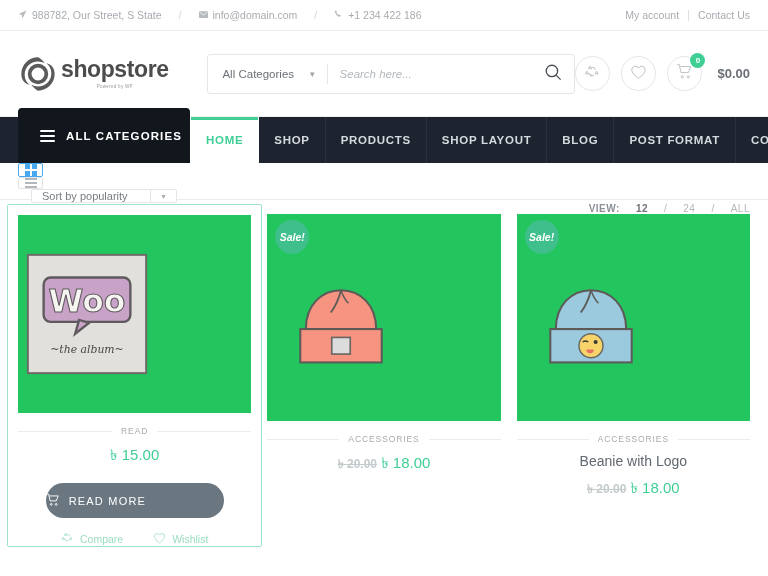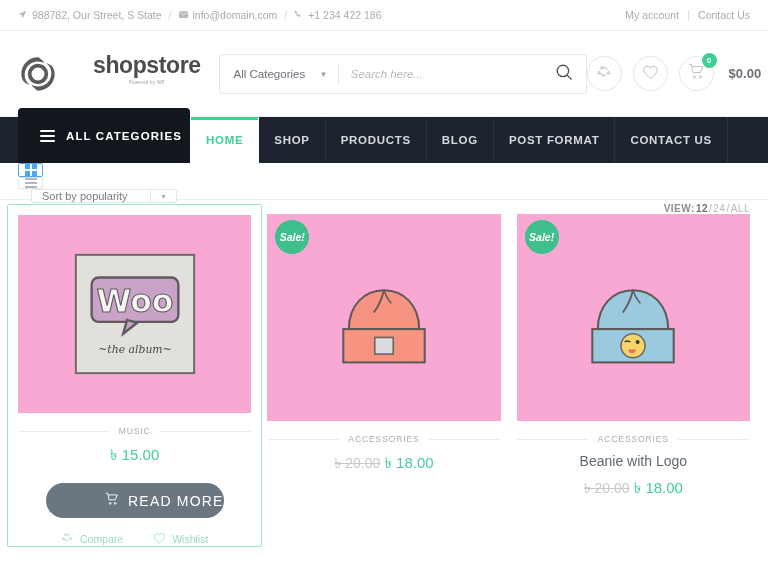--- a/index.html
+++ b/index.html
@@ -13,36 +13,36 @@
 
   
   .topbar {
     height: 31px;
     border-bottom: 1px solid #eeeeee;
     display: flex; align-items: center;
     padding: 0 18px;
     font-size: 10.5px;
     color: #a8acb1;
   }
-  .topbar-left { display: flex; align-items: center; gap: 7px; flex: 1; }
+  .topbar-left { display: flex; align-items: center; gap: 17px; flex: 1; }
   .topbar-right { display: flex; align-items: center; gap: 9px; }
   .tb-item { display: flex; align-items: center; gap: 5px; white-space: nowrap; }
   .tb-sep { color: #d2d5d8; }
   .tb-link { color: #a8acb1; text-decoration: none; white-space: nowrap; }
   .tb-ico { display: inline-block; line-height: 1; font-size: 10px; color: #b6babe; }
   .tb-divider { width: 1px; height: 11px; background: #dddfe1; }
 
   
   .header {
     height: 86px;
     display: flex; align-items: center;
     padding: 0 18px;
     border-bottom: 1px solid #f0f0f0;
   }
-  .logo-wrap { display: flex; align-items: flex-start; width: 190px; gap: 32px; }
+  .logo-wrap { display: flex; align-items: center; width: 190px; }
   .logo-mark {
     width: 40px; height: 40px; flex: 0 0 40px;
     position: relative; margin-right: 2px;
   }
   .logo-text-wrap { display: flex; flex-direction: column; margin-left: 1px; }
   .logo-text {
     font-size: 23px; font-weight: 700; color: #4c4c4c;
     letter-spacing: -0.4px; line-height: 1;
   }
   .logo-tag {
@@ -165,21 +165,21 @@
   .sortbox .label { flex: 1; font-size: 11px; color: #787d83; padding-left: 10px; }
   .sortbox .arrowbox {
     width: 26px; height: 100%;
     border-left: 1px solid #e4e6e8;
     display: flex; align-items: center; justify-content: center;
     font-size: 8px; color: #a9adb1;
   }
   .view-opts {
     margin-left: auto; font-size: 10px;
     color: #b4b8bc; letter-spacing: 0.5px;
-    display: flex; align-items: center; gap: 1px;
+    display: flex; align-items: center; gap: 16px;
   }
   .view-opts .vlabel { font-weight: 700; color: #8b9096; }
   .view-opts a { color: #b4b8bc; text-decoration: none; cursor: pointer; }
   .view-opts a.cur { font-weight: 700; color: #6e737a; }
 
   
   .grid {
     display: grid;
     grid-template-columns: repeat(3, 1fr);
     gap: 16px;
@@ -187,22 +187,22 @@
   }
   .card { position: relative; background: #fff; }
   .card.featured {
     border: 1px solid #9fe3c6;
     border-radius: 2px;
     padding: 10px 10px 0 10px;
     margin: -10px -11px 0 -11px;
   }
   .thumb {
     width: 100%; height: 207px;
-    background: #f9a8d4;
-    display: flex; align-items: center; justify-content: center;
+    background: #22c55e;
+    display: flex; align-items: center; 
     overflow: hidden; position: relative;
   }
   .sale-badge {
     position: absolute; left: 8px; top: 6px;
     width: 34px; height: 34px; border-radius: 50%;
     background: #3fbf8b; color: #fff;
     font-size: 10.5px; font-style: italic; font-weight: 700;
     display: flex; align-items: center; justify-content: center;
     z-index: 3;
   }
@@ -219,32 +219,32 @@
   }
   .p-title {
     text-align: center; font-size: 14px;
     color: #606870; margin-top: 9px;
   }
   .p-price {
     text-align: center; margin-top: 7px;
     font-size: 15px; color: #3fcf95; font-weight: 400;
   }
   .p-price .old {
-    color: #c5cacd; font-size: 14px;
+    color: #c5cacd; font-size: 12px;
     text-decoration: line-through; 
-    font-weight: 400;
+    font-weight: 700;
   }
   .p-price .cur { font-weight: 400; margin-top: 35px; }
 
   .readmore {
     margin: 15px auto 0 auto;
     width: 178px; height: 35px;
     background: #6b7780; border-radius: 18px;
-    display: flex; align-items: center; justify-content: flex-end; gap: 9px;
-    color: #fff; font-size: 14px; letter-spacing: 1.2px;
+    display: flex; align-items: center; justify-content: flex-start; gap: 9px;
+    color: #fff; font-size: 11px; letter-spacing: 1.2px;
     cursor: pointer;
   }
   .cw-row {
     display: flex; justify-content: center; gap: 30px;
     margin-top: 13px; font-size: 10.5px; color: #9bdcc0;
   }
   .cw { display: flex; align-items: center; gap: 6px; cursor: pointer; }
 </style>
 </head>
 <body>
@@ -356,20 +356,21 @@
         <span></span>
         <span></span>
         <span></span>
       </span>
     <span class="cats-label">ALL CATEGORIES</span>
   </div>
   <div class="nav">
     <div class="nav-item active">HOME</div>
     <div class="nav-item">SHOP</div>
     <div class="nav-item">PRODUCTS</div>
+    <div class="nav-item">SHOP LAYOUT</div>
     <div class="nav-item">BLOG</div>
     <div class="nav-item">POST FORMAT</div>
     <div class="nav-item">CONTACT US</div>
   </div>
 </div>
 
 <div class="toolbar">
   <div class="vbtn active">
     <span class="grid-ico">
         <i></i>
@@ -406,21 +407,21 @@
       <svg width="138" height="138" viewBox="0 0 140 140">
         <rect x="10" y="10" width="120" height="120" fill="#e2e0dc" stroke="#6d6a66" stroke-width="2"></rect>
         <rect x="26" y="33" width="88" height="45" rx="7" fill="#c9a2c7" stroke="#5e5a5e" stroke-width="2.4"></rect>
         <path d="M62 76l-4 14 14-11z" fill="#c9a2c7" stroke="#5e5a5e" stroke-width="2.4"></path>
         <text x="70" y="68" font-family="'DejaVu Sans',sans-serif" font-size="32" font-weight="700" fill="#f7f5f2" text-anchor="middle" stroke="#5e5a5e" stroke-width="1.1">Woo</text>
         <text x="70" y="110" font-family="'DejaVu Serif',serif" font-size="11" fill="#4a4845" text-anchor="middle" font-style="italic">~the  album~</text>
       </svg>
     </div>
     <div class="cat-row">
       <span class="line"></span>
-      <span class="cat-name">MUSIC</span>
+      <span class="cat-name">READ</span>
       <span class="line"></span>
     </div>
     <div class="p-price">
       <span class="cur">৳ 15.00</span>
     </div>
     <div class="readmore">
       <span>
         <svg width="14" height="14" viewBox="0 0 24 24" fill="none" stroke="#ffffff" stroke-width="1.6">
           <path d="M1.5 2h3l2.6 11.5h10.4L21 5H6"></path>
             <circle cx="9" cy="19.5" r="1.5"></circle>

